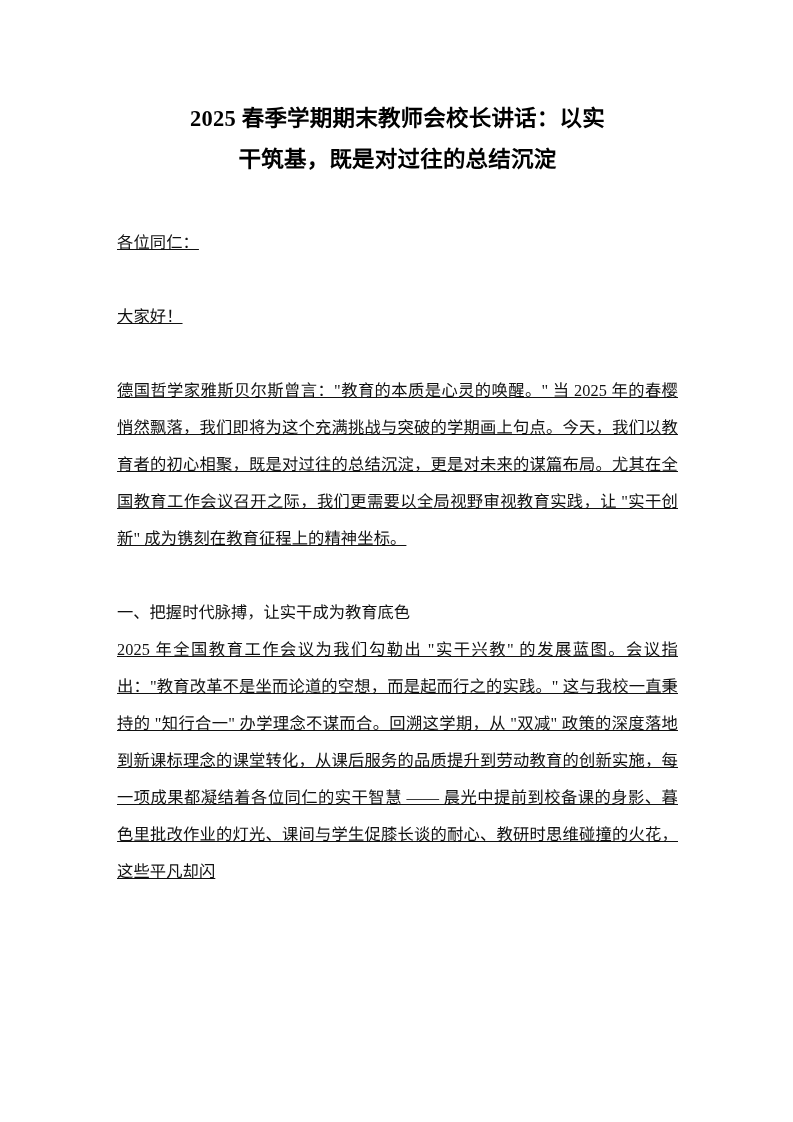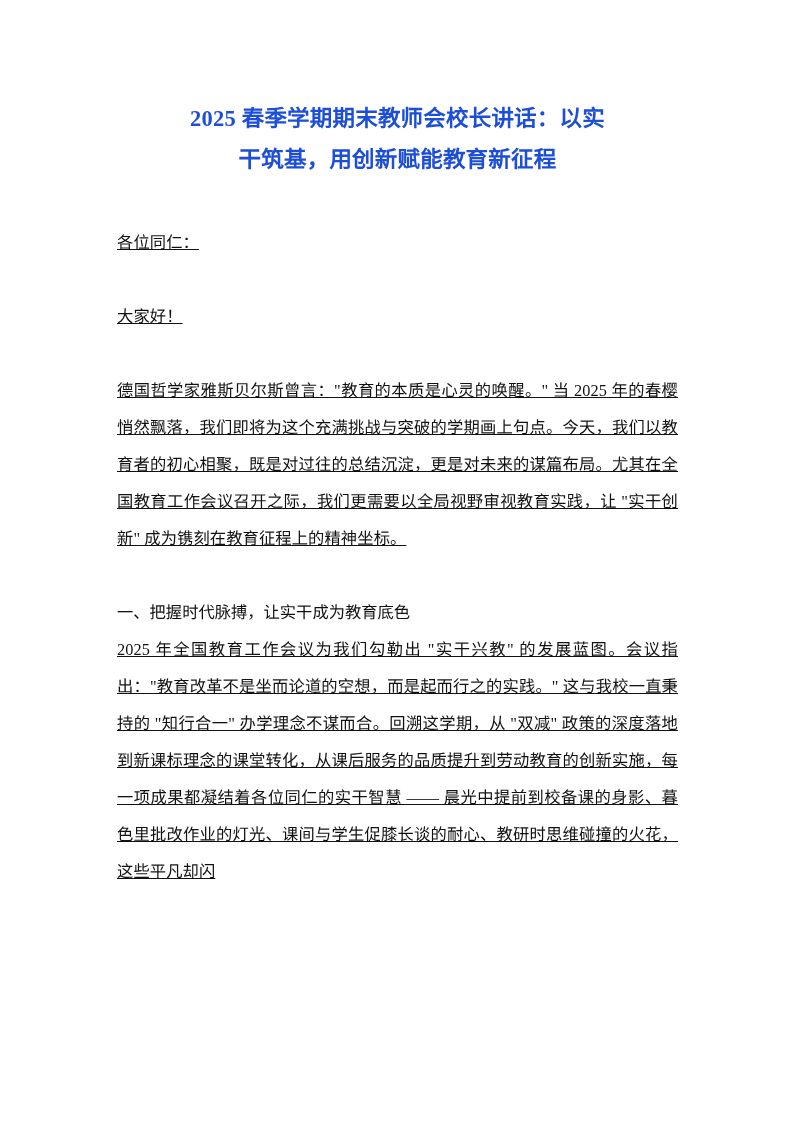--- a/index.html
+++ b/index.html
@@ -37,21 +37,21 @@
 
   
   .doc-title {
     margin: 0;
     padding: 0;
     text-align: center;
     font-weight: bold;
     font-size: 22.5px;
     line-height: 41px;
     letter-spacing: 0.2px;
-    color: #1d4ed8;
+    color: #000000;
     word-break: break-all;
   }
   .title-spacer-top { height: 98px; }
 
   
   .para {
     margin: 0;
     padding: 0;
     font-size: 16.3px;
     line-height: 37px;
@@ -89,21 +89,21 @@
 </head>
 <body>
 
 <div class="page">
   <div class="content">
 
     <div class="spacer title-spacer-top"></div>
 
     <h1 class="doc-title">
       <span>2025 春季学期期末教师会校长讲话：以实</span><br>
-      <span>干筑基，用创新赋能教育新征程</span>
+      <span>干筑基，既是对过往的总结沉淀</span>
     </h1>
 
     <div class="spacer gap-2"></div>
 
     <p class="para noindent">各位同仁：</p>
 
     <div class="spacer gap-1"></div>
 
     <p class="para noindent">大家好！</p>
 

